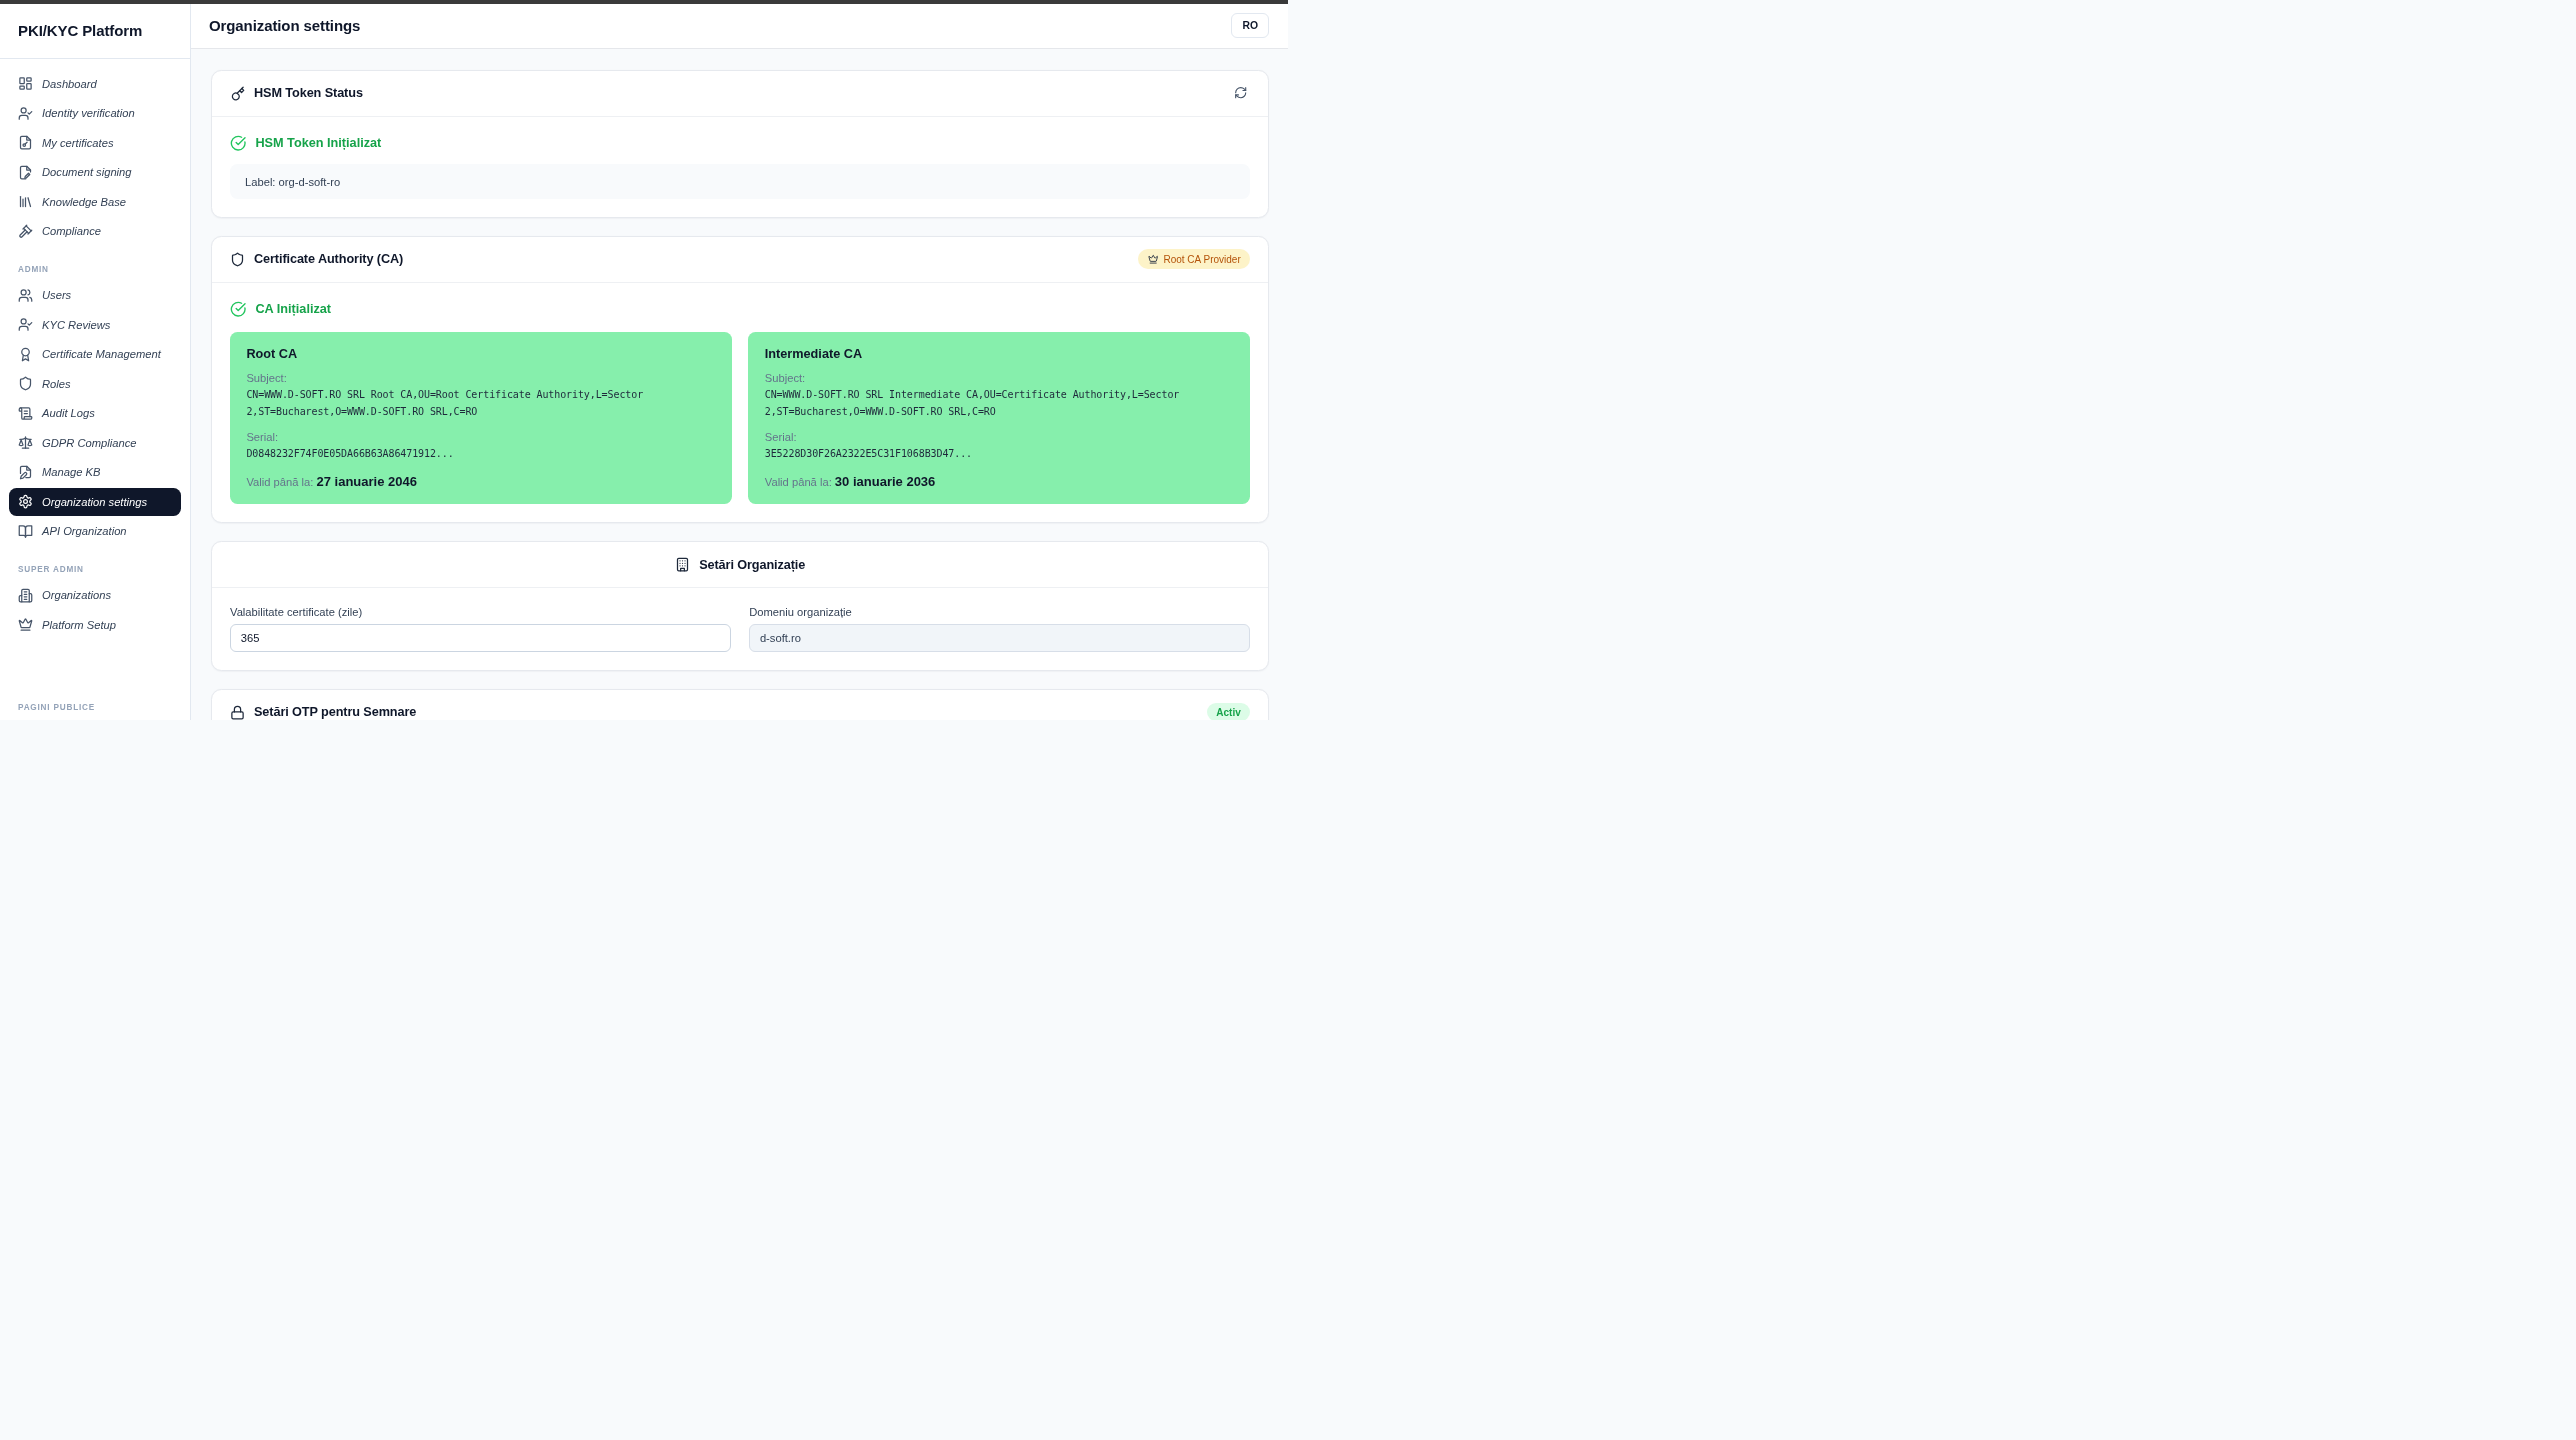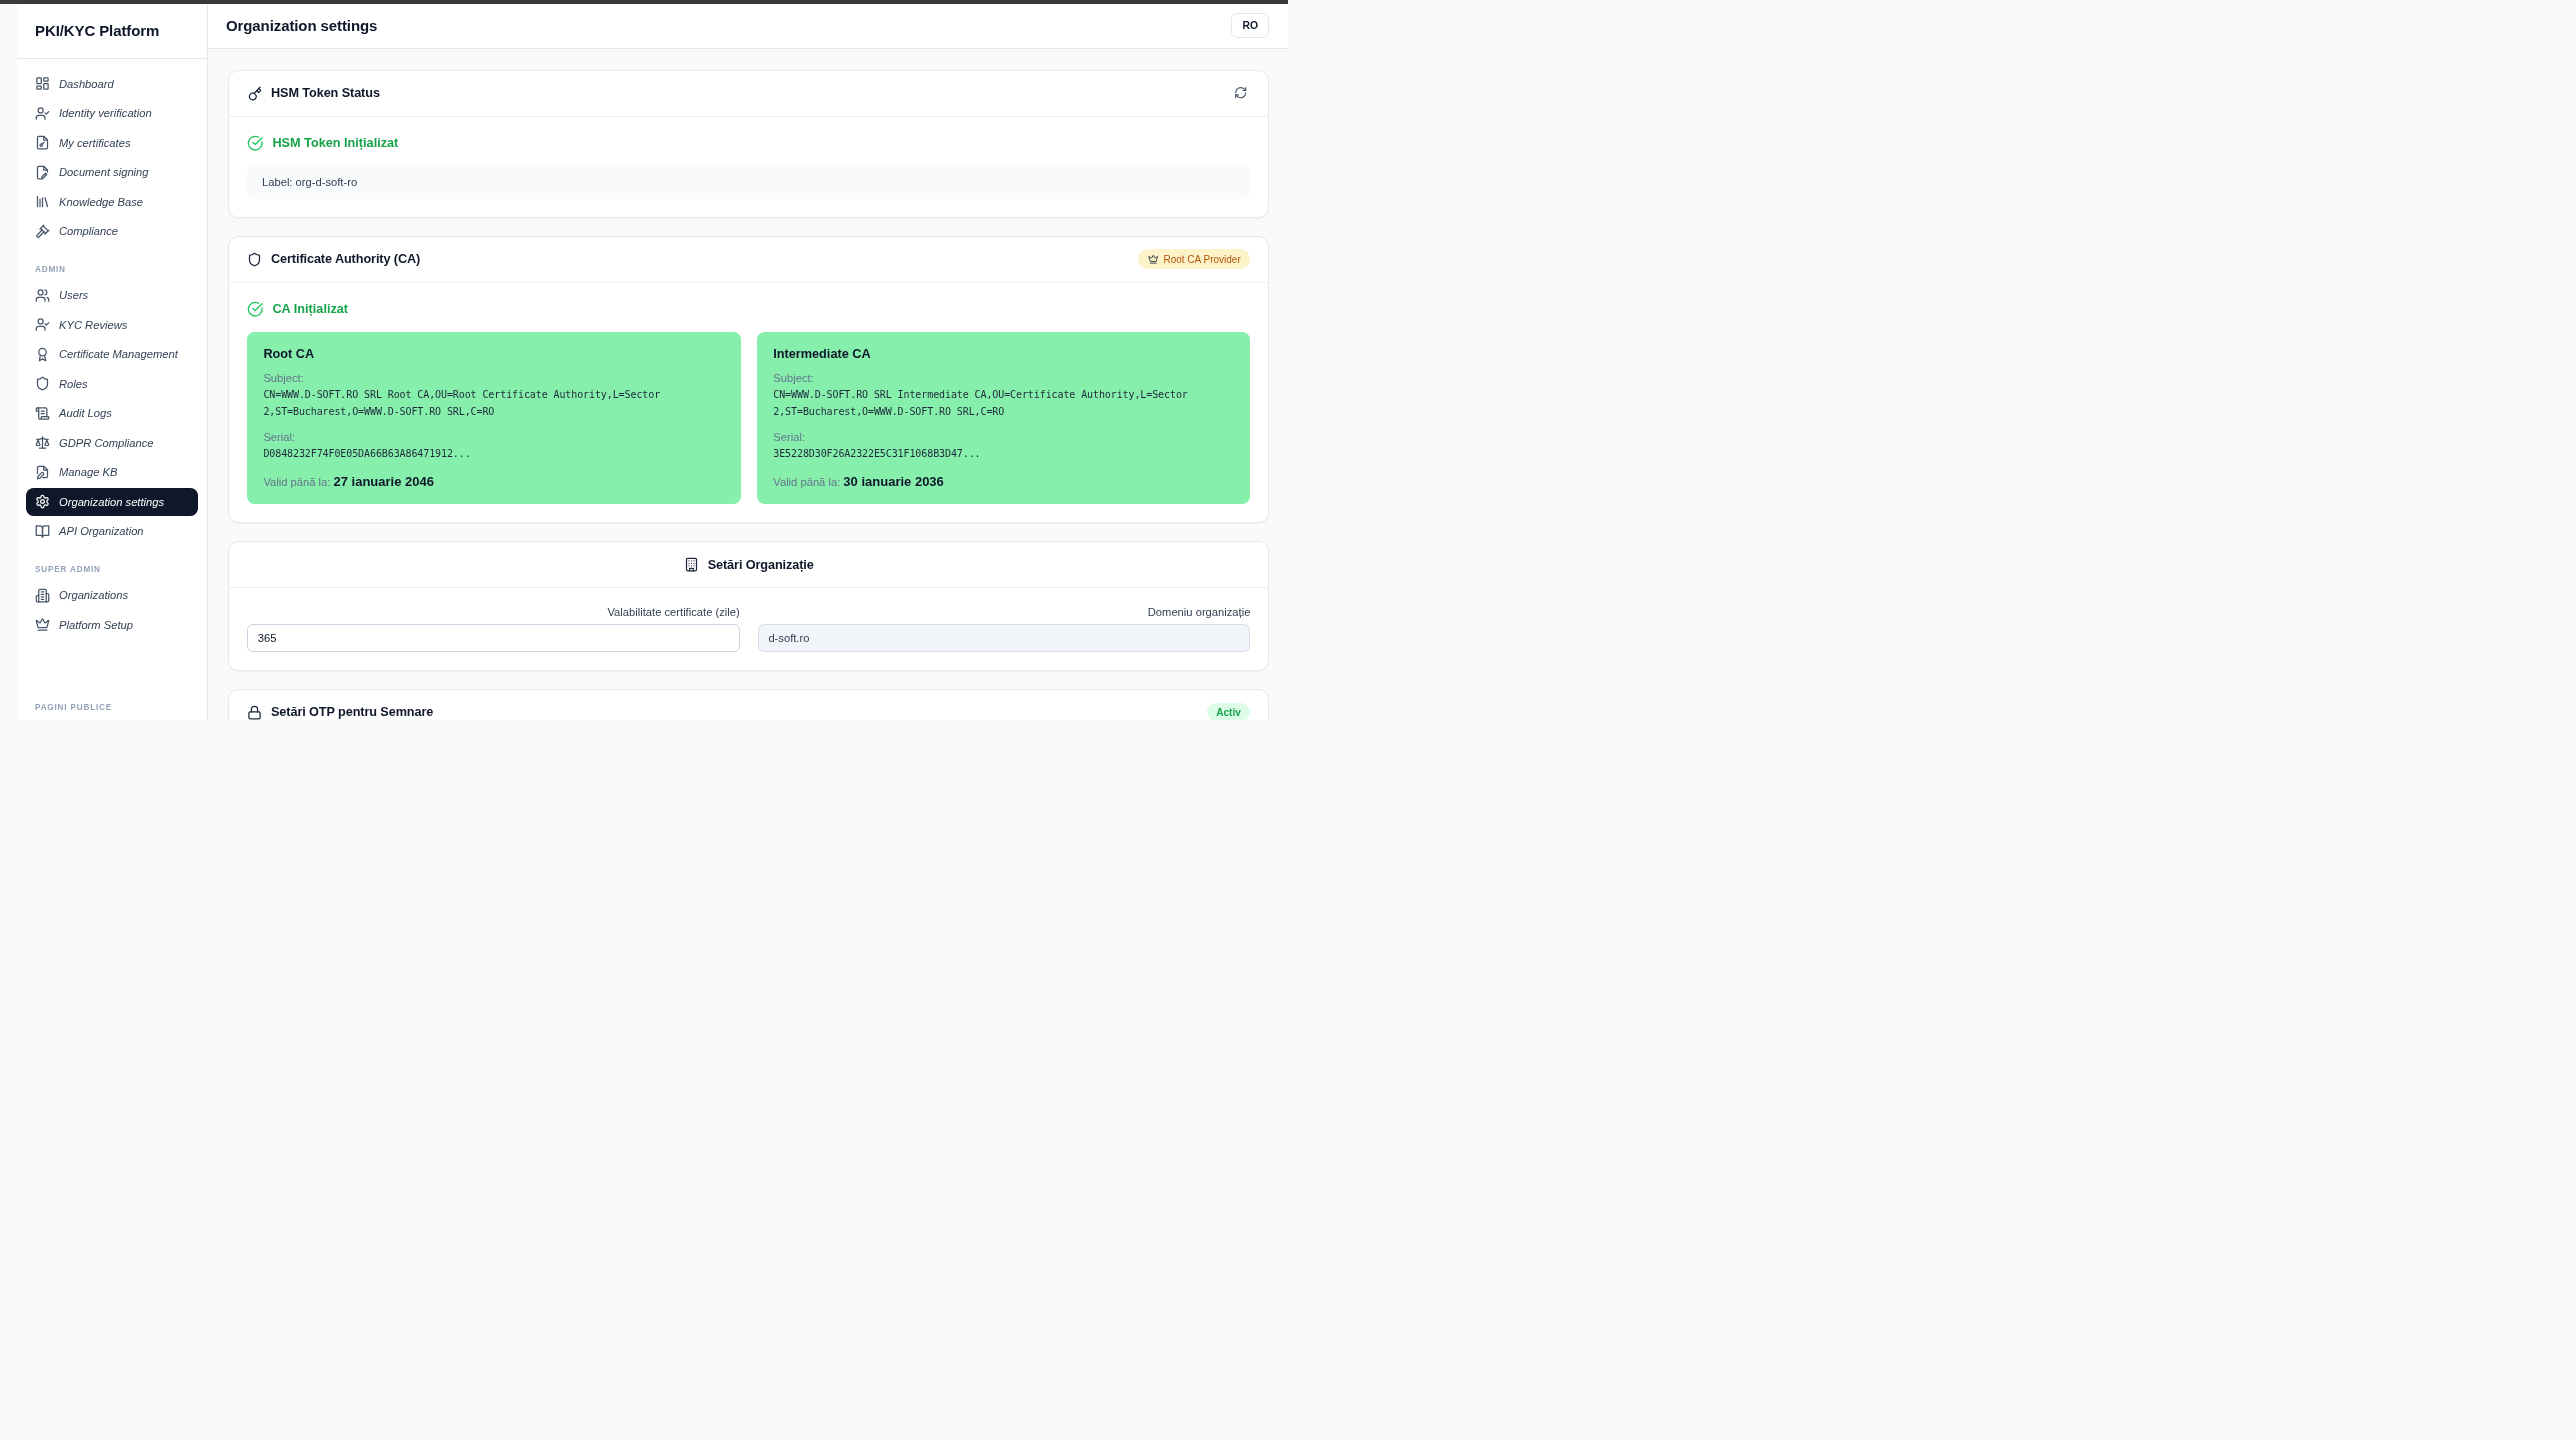--- a/index.html
+++ b/index.html
@@ -1,19 +1,19 @@
 <!DOCTYPE html>
 <html style="font-size:12px"><head>
 <meta charset="utf-8">
 <style>
   * { margin:0; padding:0; box-sizing:border-box; }
   html,body { width:1288px; height:720px; overflow:hidden; background:#f8fafc;
     font-family:"Liberation Sans", sans-serif; color:#0f172a; }
   .topstrip { height:3.7px; width:100%; background:#3a3a3a; }
-  .shell { display:flex; height:716px;padding-left:17px; }
+  .shell { display:flex; height:716px; }
 
   
   .sidebar { width:191px; min-width:191px; background:#ffffff; border-right:0.7px solid #e2e8f0;
     display:flex; flex-direction:column; }
   .sidebar-header { height:56px; display:flex; align-items:center; padding:0 18px;
     border-bottom:0.7px solid #e2e8f0; }
   .sidebar-header h1 { font-size:15px; font-weight:700; letter-spacing:-0.1px; color:#0f172a; }
   .nav { padding:10.4px 9px 0 9px; flex:1; display:flex; flex-direction:column; }
   .nav-item { display:flex; align-items:center; gap:9px; height:28px; margin-bottom:1.5px;
     padding:0 9px; border-radius:7.5px; font-size:11.2px; font-weight:500; color:#334155;
@@ -68,21 +68,21 @@
   .ca-box { background:#86efac; border-radius:7.5px; padding:15px 16.4px; }
   .ca-box h3 { font-size:12.7px; font-weight:600; margin-bottom:10.4px; color:#0f172a; }
   .ca-label { font-size:11.2px; color:#64748b; margin-bottom:3.7px; }
   .ca-mono { font-family:"DejaVu Sans Mono", monospace; font-size:10px; color:#1e293b;
     line-height:1.65; letter-spacing:-0.1px; word-wrap:break-word; }
   .ca-label.mt { margin-top:10.4px; }
   .ca-valid { margin-top:11.2px; font-size:11.2px; color:#64748b; }
   .ca-valid b { color:#0f172a; font-weight:600; font-size:13px; }
 
   .form-grid { display:grid; grid-template-columns:1fr 1fr; gap:18px; }
-  .field-label { font-size:11.2px; font-weight:500; color:#334155; margin-bottom:6px; display:block;text-align:right; }
+  .field-label { font-size:11.2px; font-weight:500; color:#334155; margin-bottom:6px; display:block; }
   .field-input { width:100%; height:27.6px; border:0.7px solid #cbd5e1; border-radius:6px;
     padding:0 9.7px; font-size:11.2px; color:#0f172a; background:#ffffff; font-family:inherit; }
   .field-input:disabled { background:#f1f5f9; color:#334155; border-color:#d7dee8; }
 </style>
 </head>
 <body>
 
 <svg width="0" height="0" style="position:absolute" aria-hidden="true">
   <defs>
     <symbol id="i-dashboard" viewBox="0 0 24 24">

